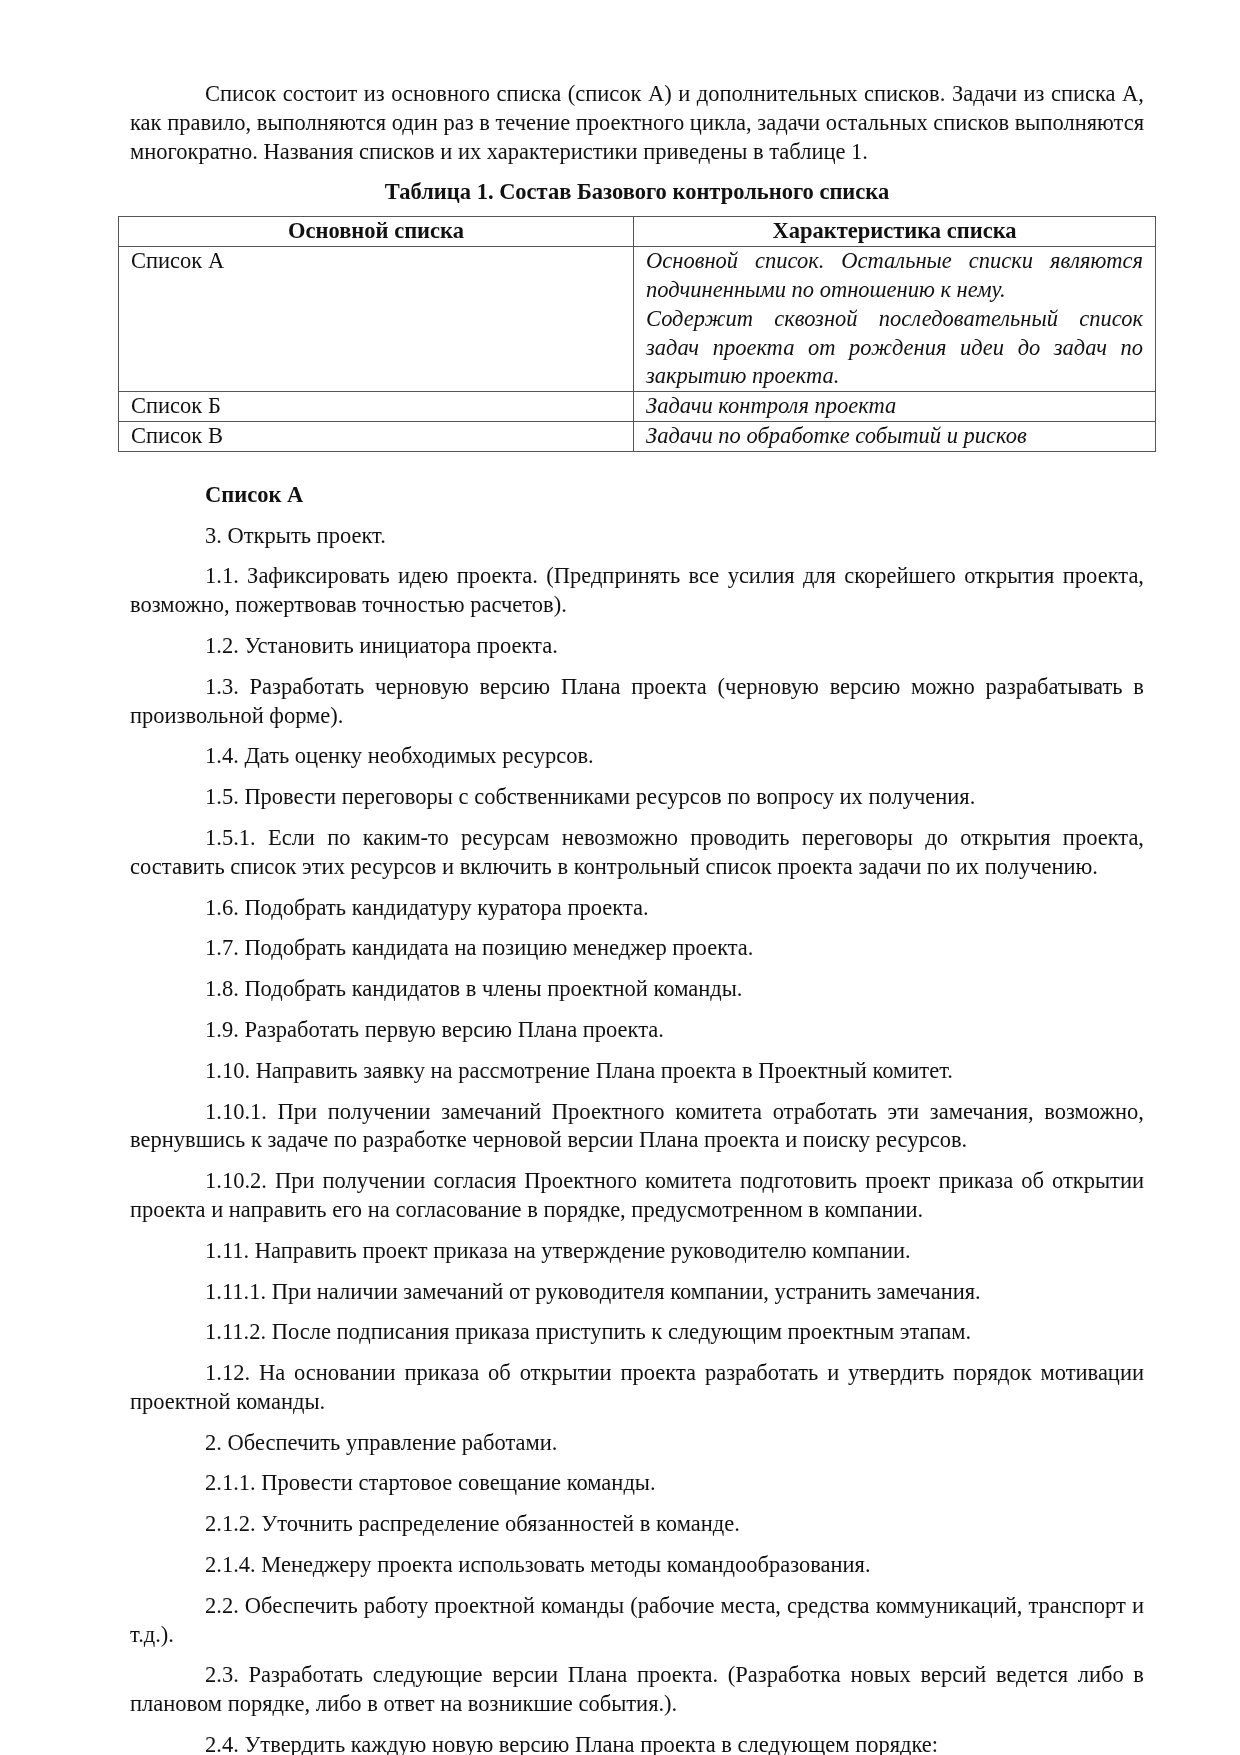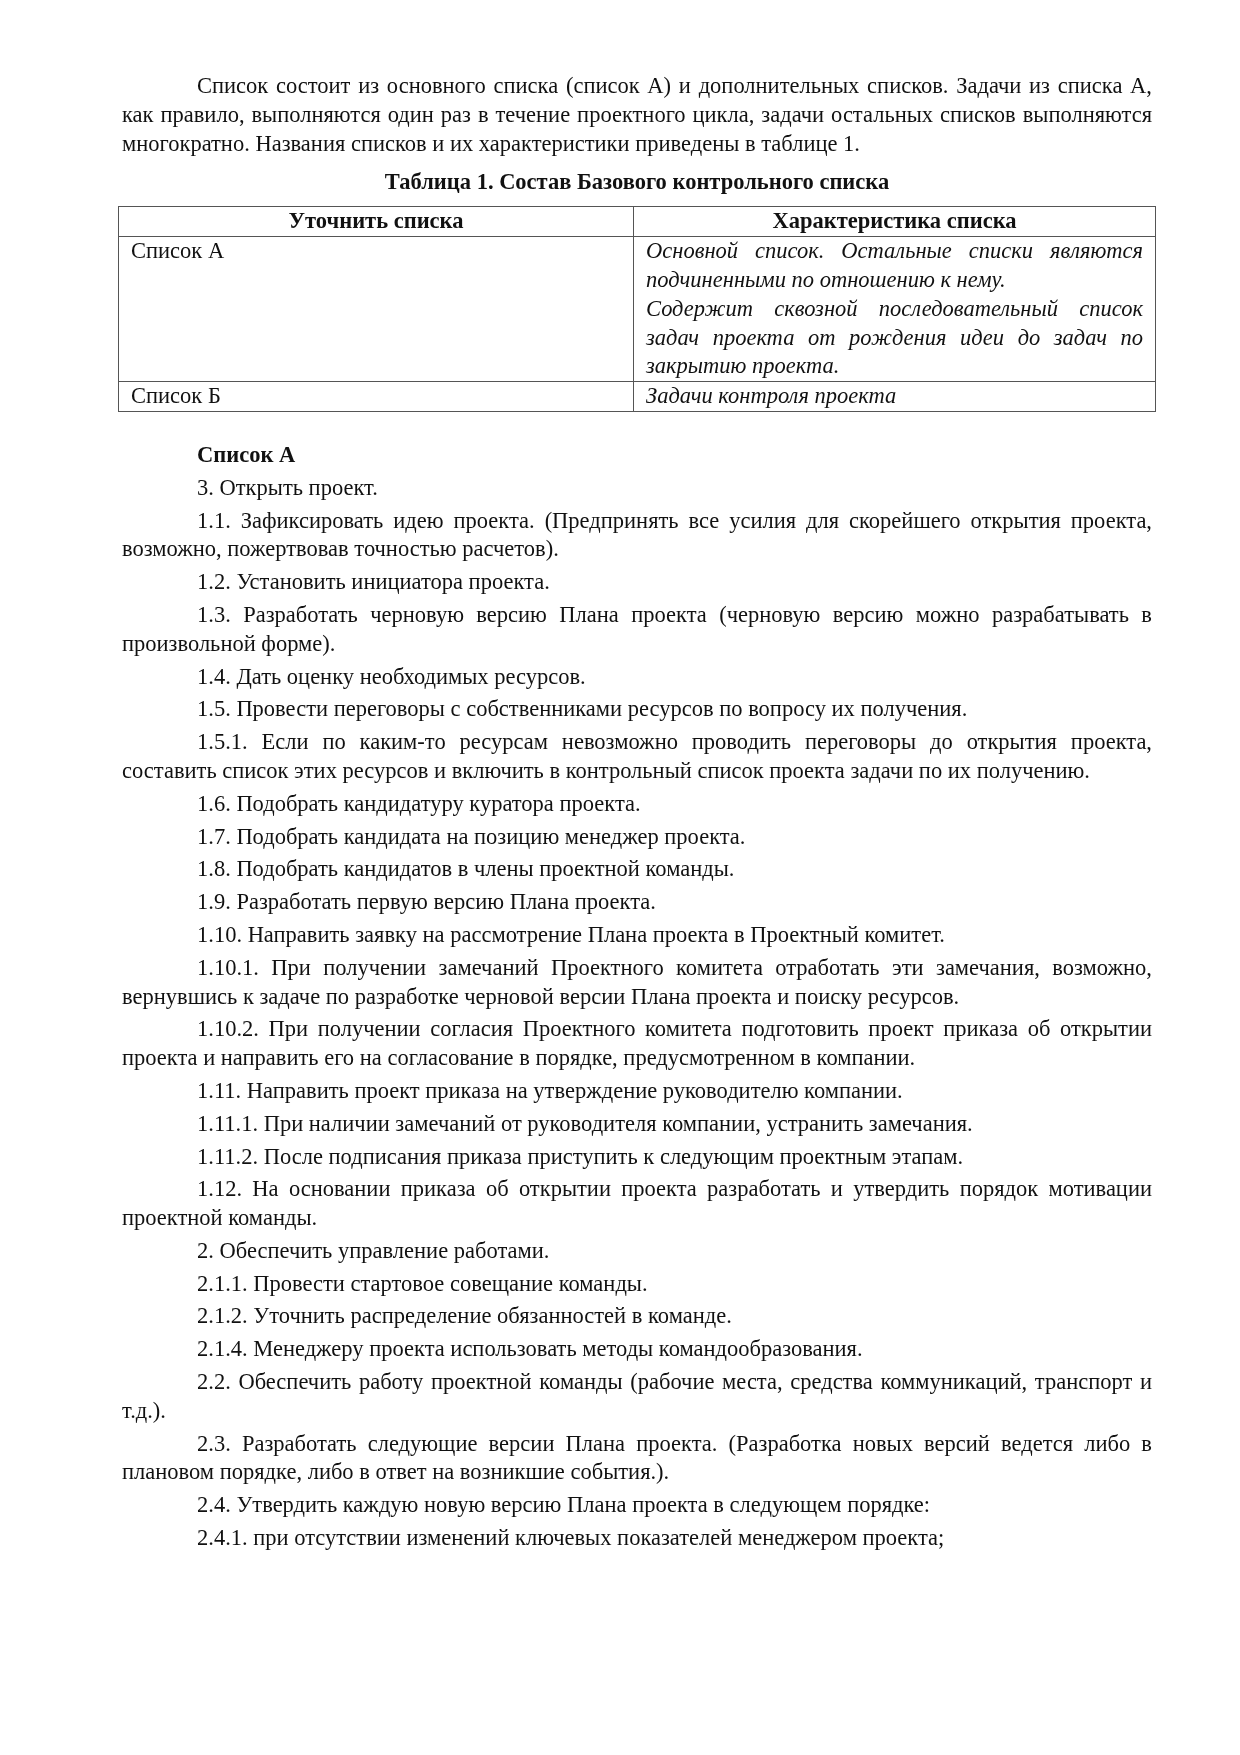--- a/index.html
+++ b/index.html
@@ -2,53 +2,57 @@
 <html><head>
 <meta charset="utf-8">
 <style>
   html, body { margin: 0; padding: 0; background: #ffffff; }
   body { width: 1240px; height: 1755px; position: relative; overflow: hidden; }
   .page {
     position: absolute; left: 118px; top: 68px; width: 1038px;
     font-family: "Liberation Serif", "DejaVu Serif", serif;
     font-size: 22.5px; line-height: 28.8px; color: #111;
   }
-  .p { text-align: justify; margin: 4px; }
+  .p { text-align: justify; margin: 12px; }
   .indent { text-indent: 75px; }
   .caption { text-align: center; font-weight: bold; margin: 10px; line-height: 28px; }
   table { width: 100%; border-collapse: collapse; margin: 0; }
   td, th { border: 1.5px solid #555; vertical-align: top; padding: 0 12px; font-weight: normal; line-height: 28.8px; }
   th { font-weight: bold; text-align: center; }
   td.c1 { width: 490px; }
   td.c2 { text-align: justify; font-style: italic; }
   .heading { font-weight: bold; text-indent: 75px; margin-top: 29px; }
 </style>
 </head>
 <body>
 
 <div class="page">
   <p class="p indent">Список состоит из основного списка (список А) и дополнительных списков. Задачи из списка А, как правило, выполняются один раз в течение проектного цикла, задачи остальных списков выполняются многократно. Названия списков и их характеристики приведены в таблице 1.</p>
 
   <p class="caption">Таблица 1. Состав Базового контрольного списка</p>
   <table>
     <tbody>
         <tr>
-      <th>Уточнить списка</th>
+      <th>Основной списка</th>
       <th>Характеристика списка</th>
     </tr>
     <tr>
       <td class="c1">Список А</td>
       <td class="c2">
         <div>Основной список. Остальные списки являются подчиненными по отношению к нему.</div>
         <div>Содержит сквозной последовательный список задач проекта от рождения идеи до задач по закрытию проекта.</div>
       </td>
     </tr>
     <tr>
       <td class="c1">Список Б</td>
       <td class="c2">Задачи контроля проекта</td>
+    </tr>
+    <tr>
+      <td class="c1">Список В</td>
+      <td class="c2">Задачи по обработке событий и рисков</td>
     </tr>
   </tbody>
     </table>
 
   <p class="p heading">Список А</p>
   <div id="items">
       <p class="p indent">3. Открыть проект.</p>
       <p class="p indent">1.1. Зафиксировать идею проекта. (Предпринять все усилия для скорейшего открытия проекта, возможно, пожертвовав точностью расчетов).</p>
       <p class="p indent">1.2. Установить инициатора проекта.</p>
       <p class="p indent">1.3. Разработать черновую версию Плана проекта (черновую версию можно разрабатывать в произвольной форме).</p>

